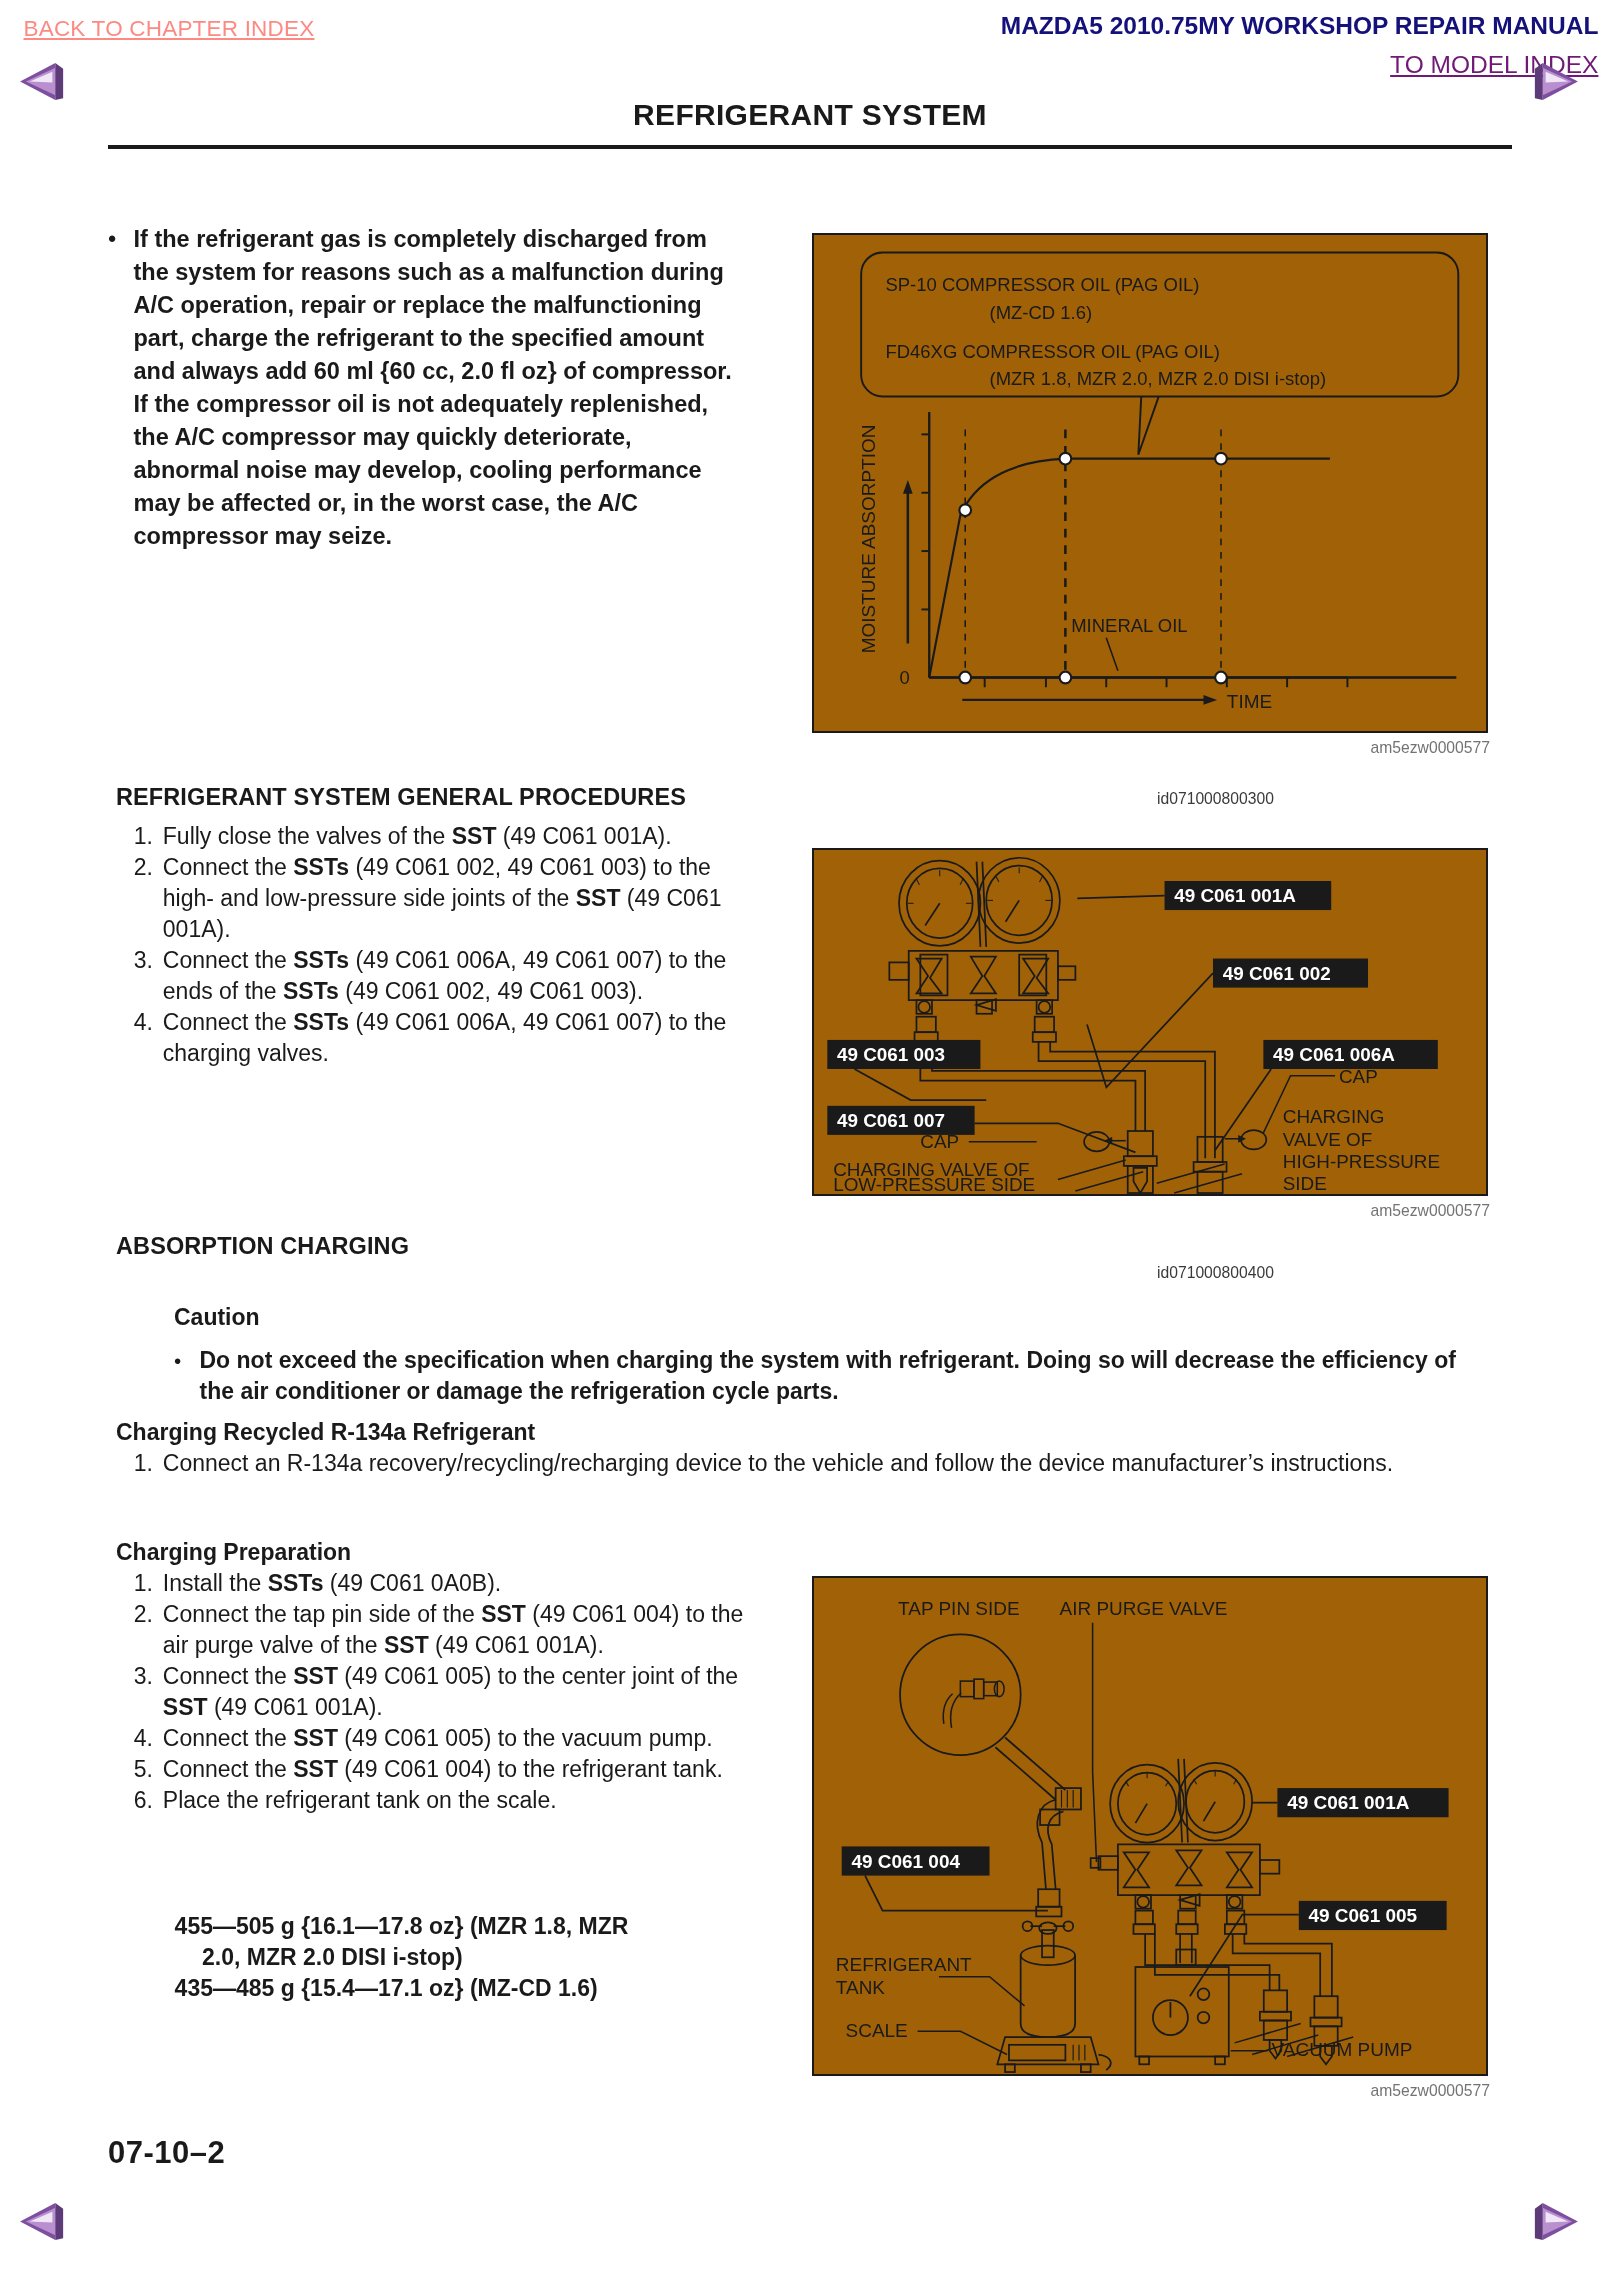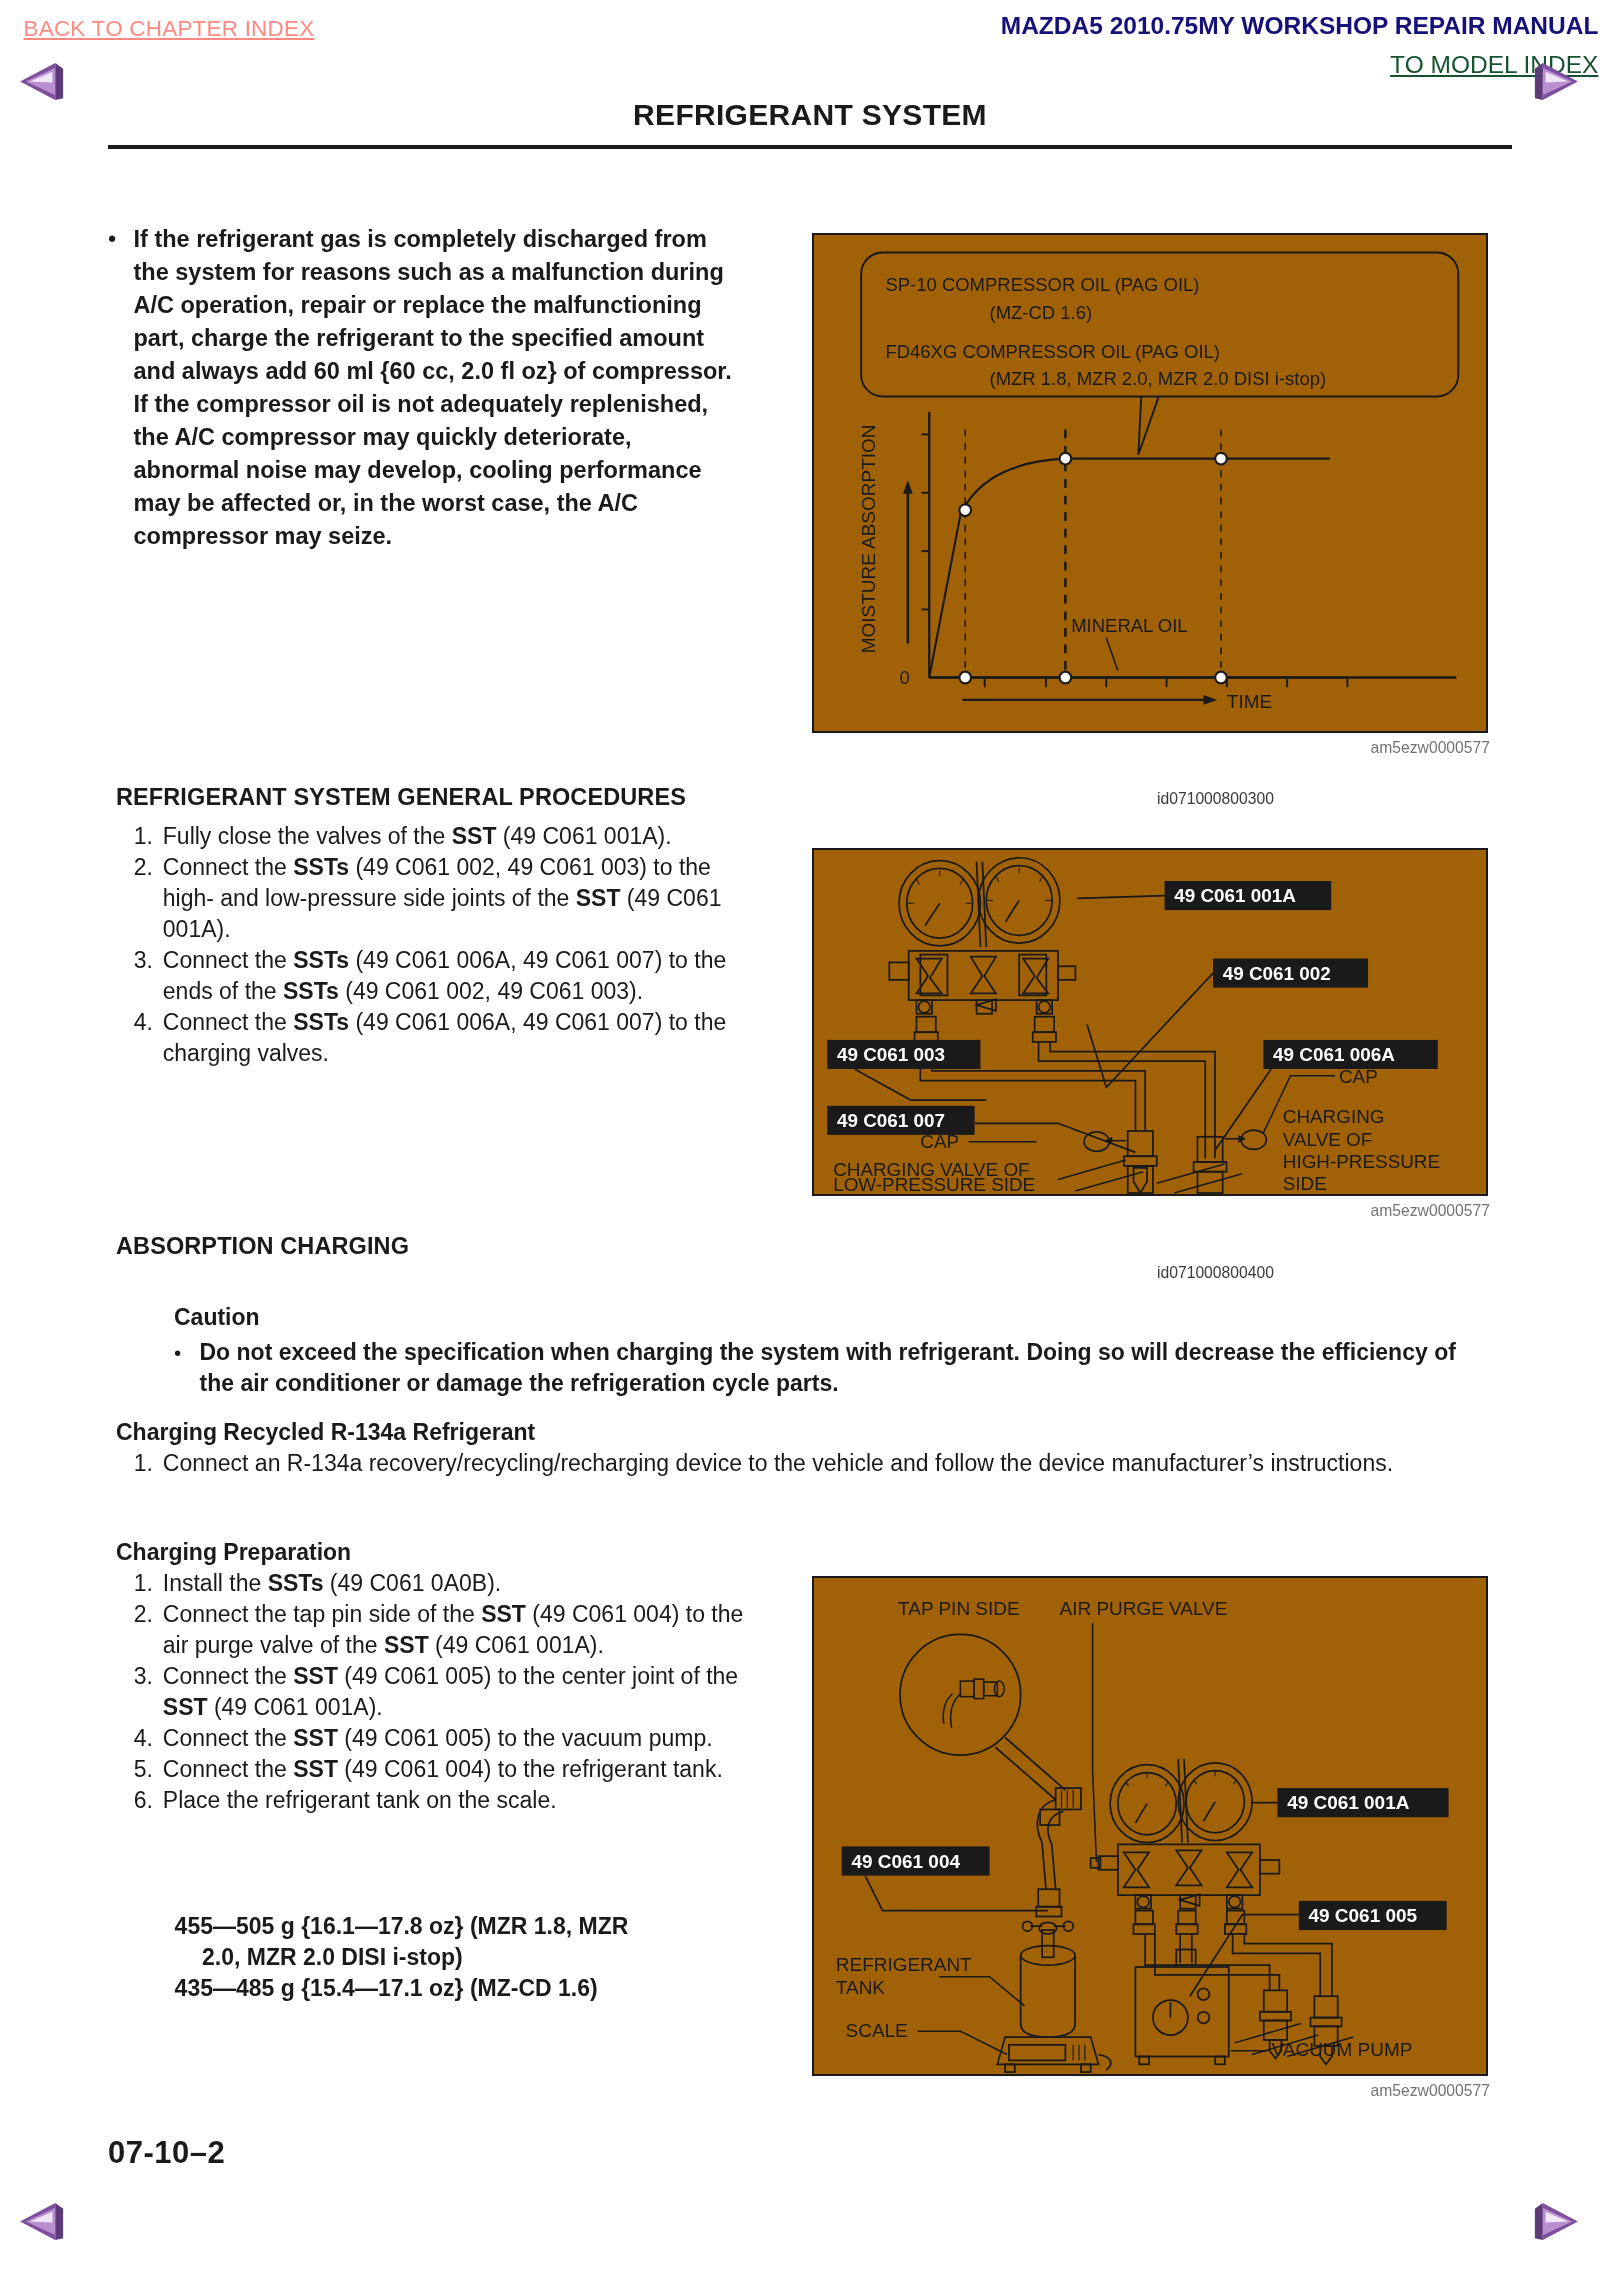--- a/index.html
+++ b/index.html
@@ -35,21 +35,21 @@
   .idcode{position:absolute;font-size:15.7px;color:#3a3a3a;text-align:left;}
 
   ol.steps{margin:0;padding:0;list-style:none;}
   ol.steps li{display:flex;font-size:23px;line-height:31px;margin:0;}
   ol.steps li .num{flex:0 0 37px;text-align:right;padding-right:9.8px;}
   ol.steps li .txt{flex:1;}
   b{font-weight:bold;}
 
   .sect-proc{position:absolute;left:116px;top:821px;width:647px;}
   .sect-caution{position:absolute;left:174px;top:1304px;width:1313px;}
-  .caution-h{font-size:23px;font-weight:bold;margin-bottom:6px;}
+  .caution-h{font-size:23px;font-weight:bold;margin-bottom:14px;}
   .caution-row{display:flex;}
   .caution-dot{width:25.5px;flex:0 0 25.5px;font-size:20.6px;line-height:31px;}
   .caution-txt{font-size:23px;line-height:31px;font-weight:bold;}
 
   .sect-recycled{position:absolute;left:116px;top:1419px;width:1372px;}
   .sub-h{font-size:23px;font-weight:bold;margin-bottom:2px;}
 
   .sect-prep{position:absolute;left:116px;top:1539px;width:647px;}
 
   .spec{position:absolute;left:157px;top:1911px;width:608px;font-size:23px;line-height:31px;font-weight:bold;}
@@ -72,21 +72,21 @@
   
   text{font-family:"Liberation Sans","DejaVu Sans",sans-serif;}
 </style>
 </head>
 <body>
 
 <div class="pg">
 
   <a class="nav-back" href="#" style="color: rgb(252, 138, 131);">BACK TO CHAPTER INDEX</a>
   <div class="nav-manual" style="color: rgb(20, 17, 122);">MAZDA5 2010.75MY WORKSHOP REPAIR MANUAL</div>
-  <a class="nav-model" href="#" style="color: #14532d; text-decoration: underline;">TO MODEL INDEX</a>
+  <a class="nav-model" href="#" style="color: #701a75; text-decoration: underline;">TO MODEL INDEX</a>
 
   <div class="arrow a-tl">
     <svg viewBox="0 0 62 46">
         <polygon points="4,23 40,4 40,42" fill="#7d4f9e"></polygon>
         <polygon points="10,23 40,9 40,37" fill="#b98fd0"></polygon>
         <polygon points="14,23 37,13 37,24" fill="#efe7f5"></polygon>
         <polygon points="40,4 48,10 48,40 40,42" fill="#5d3a78"></polygon>
       </svg>
   </div>
   <div class="arrow a-tr">

